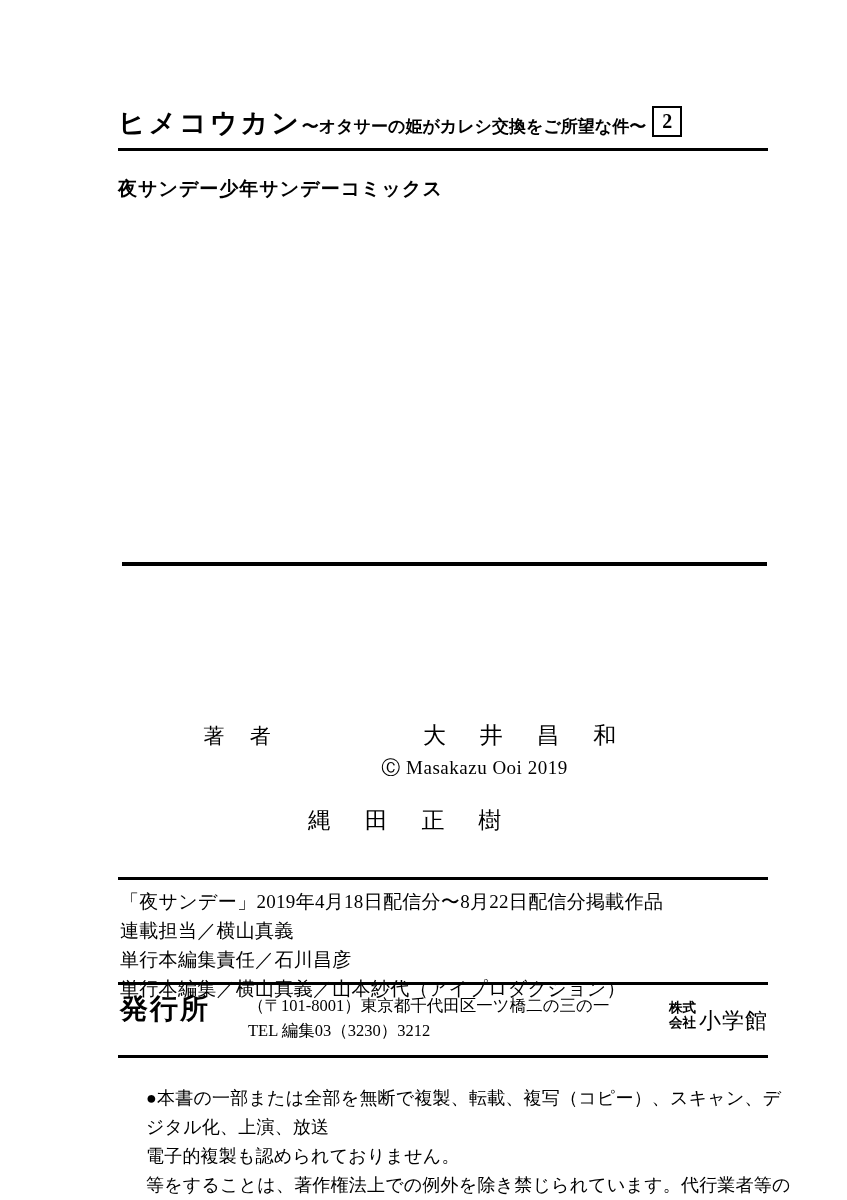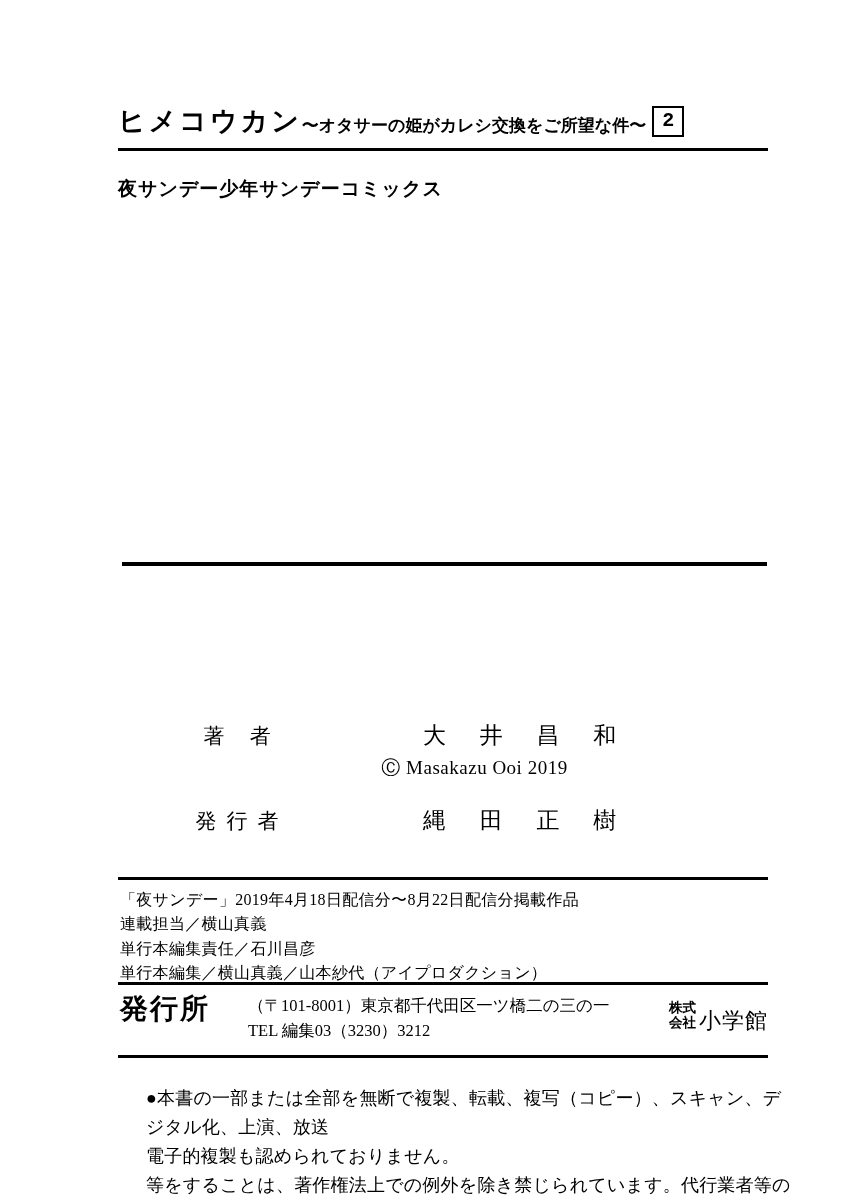--- a/index.html
+++ b/index.html
@@ -25,21 +25,20 @@
 
   
   .title-row {
     position: absolute;
     left: 118px;
     top: 106px;
     width: 650px;
     display: flex;
     align-items: flex-end;
     white-space: nowrap;
-    font-family: Liberation Mono, monospace;
   }
   .title-main {
     font-size: 27px;
     font-weight: bold;
     letter-spacing: 3px;
     line-height: 1;
   }
   .title-sub {
     font-size: 17px;
     font-weight: bold;
@@ -131,21 +130,21 @@
     height: 3px;
     background: #000;
   }
 
   
   .staff {
     position: absolute;
     left: 120px;
     top: 888px;
     width: 650px;
-    font-size: 16px;
+    font-size: 19px;
     line-height: 1.52;
     letter-spacing: 0.3px;
   }
 
   
   .pub-rule-top {
     position: absolute;
     left: 118px;
     top: 982px;
     width: 650px;
@@ -235,21 +234,20 @@
 
   <div class="rule-mid"></div>
 
   <div class="credits">
     <div class="credit-row">
       <span class="credit-label">著 者</span>
       <span class="credit-value">大 井 昌 和</span>
     </div>
     <div class="copyright-line">Ⓒ Masakazu Ooi 2019</div>
     <div class="credit-row">
-      <span class="credit-label">発行者</span>
       <span class="credit-value">縄 田 正 樹</span>
     </div>
   </div>
 
   <div class="rule-lower"></div>
 
   <div class="staff">
     <div>「夜サンデー」2019年4月18日配信分〜8月22日配信分掲載作品</div>
     <div>連載担当／横山真義</div>
     <div>単行本編集責任／石川昌彦</div>

